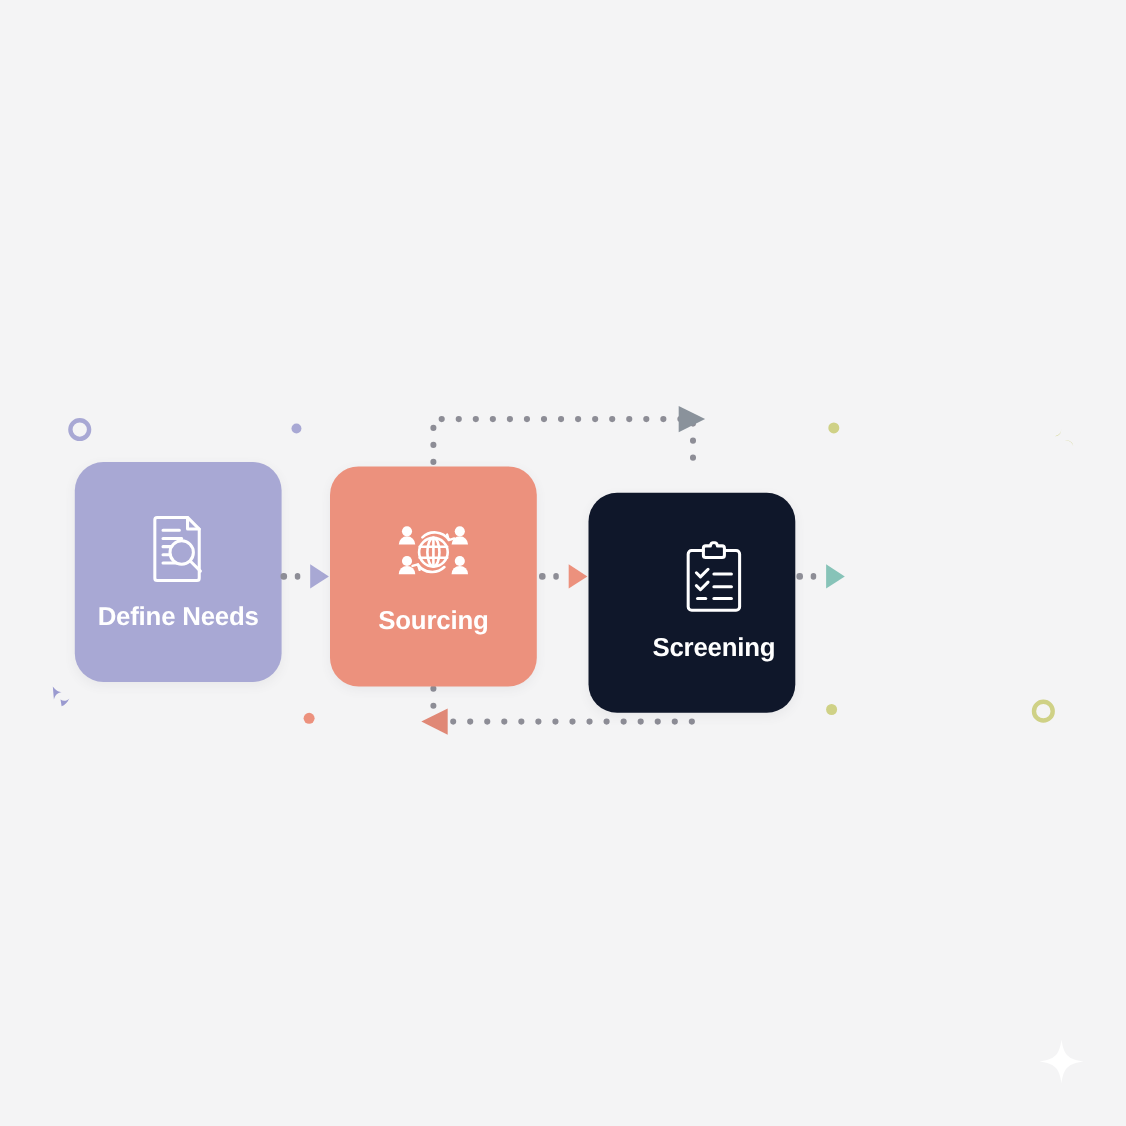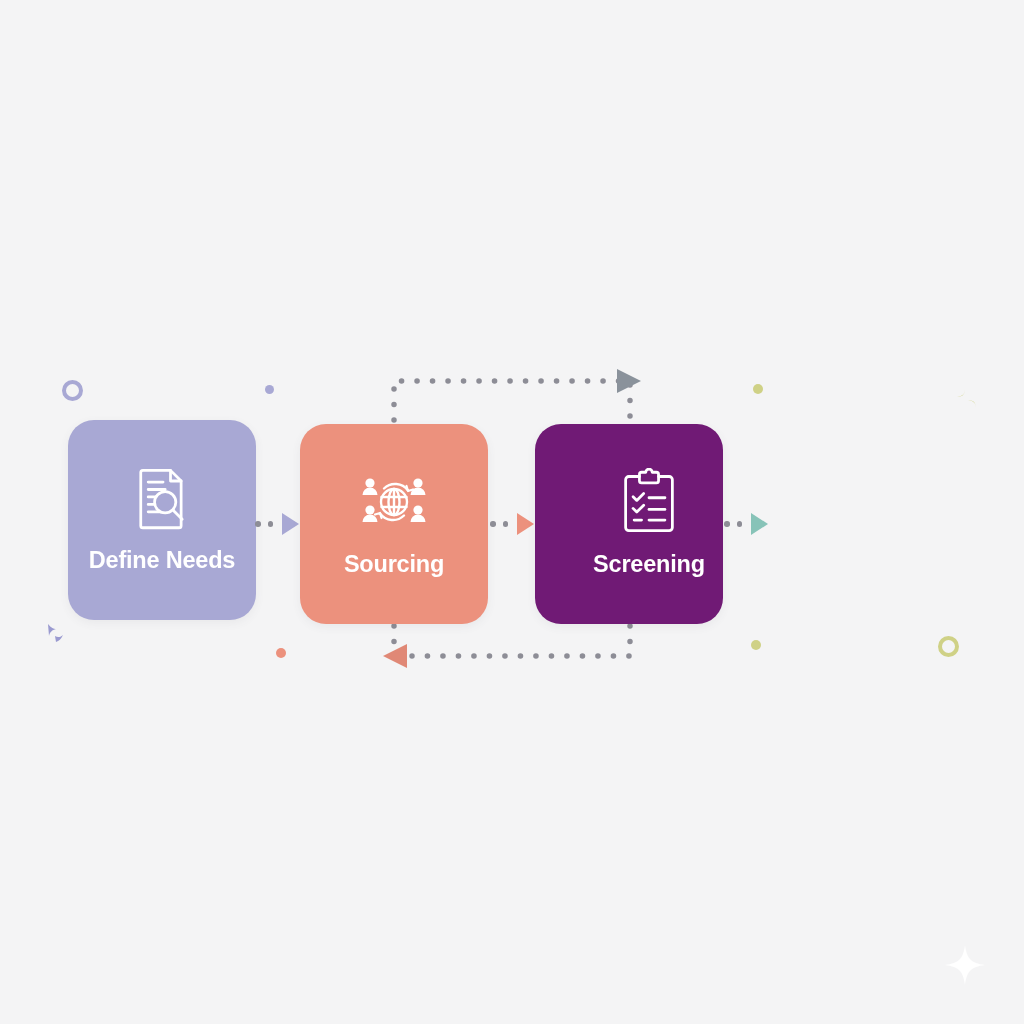--- a/index.html
+++ b/index.html
@@ -182,21 +182,21 @@
     </div>
     <div class="stage-label">Sourcing</div>
   </div>
 
   <div class="step-arrow" style="left:490px;">
     <span class="dot"></span>
     <span class="dot"></span>
     <span class="head" style="border-left-color:#ec917d;"></span>
   </div>
 
-  <div class="stage-card" style="left:535px; top:424px; background:#701a75;padding-left:40px;">
+  <div class="stage-card" style="left:535px; top:448px; background:#0f172a;padding-left:40px;">
     <div class="stage-icon">
       <svg width="62" height="68" viewBox="0 0 56 64" fill="none" stroke="#ffffff" stroke-width="2.6" stroke-linecap="round" stroke-linejoin="round">
         <path d="M19 8 H9 a3 3 0 0 0 -3 3 v45 a3 3 0 0 0 3 3 h38 a3 3 0 0 0 3 -3 V11 a3 3 0 0 0 -3 -3 H37"></path>
         <path d="M21 4 h4 a3 3 0 0 1 6 0 h4 a2 2 0 0 1 2 2 v6 a2 2 0 0 1 -2 2 H21 a2 2 0 0 1 -2 -2 V6 a2 2 0 0 1 2 -2 z"></path>
         <path d="M13 27 l3.5 3.5 L23 24"></path>
         <path d="M28 28 h15"></path>
         <path d="M13 38 l3.5 3.5 L23 35"></path>
         <path d="M28 39 h15"></path>
         <path d="M14 49 h7"></path>
         <path d="M28 49 h15"></path>

